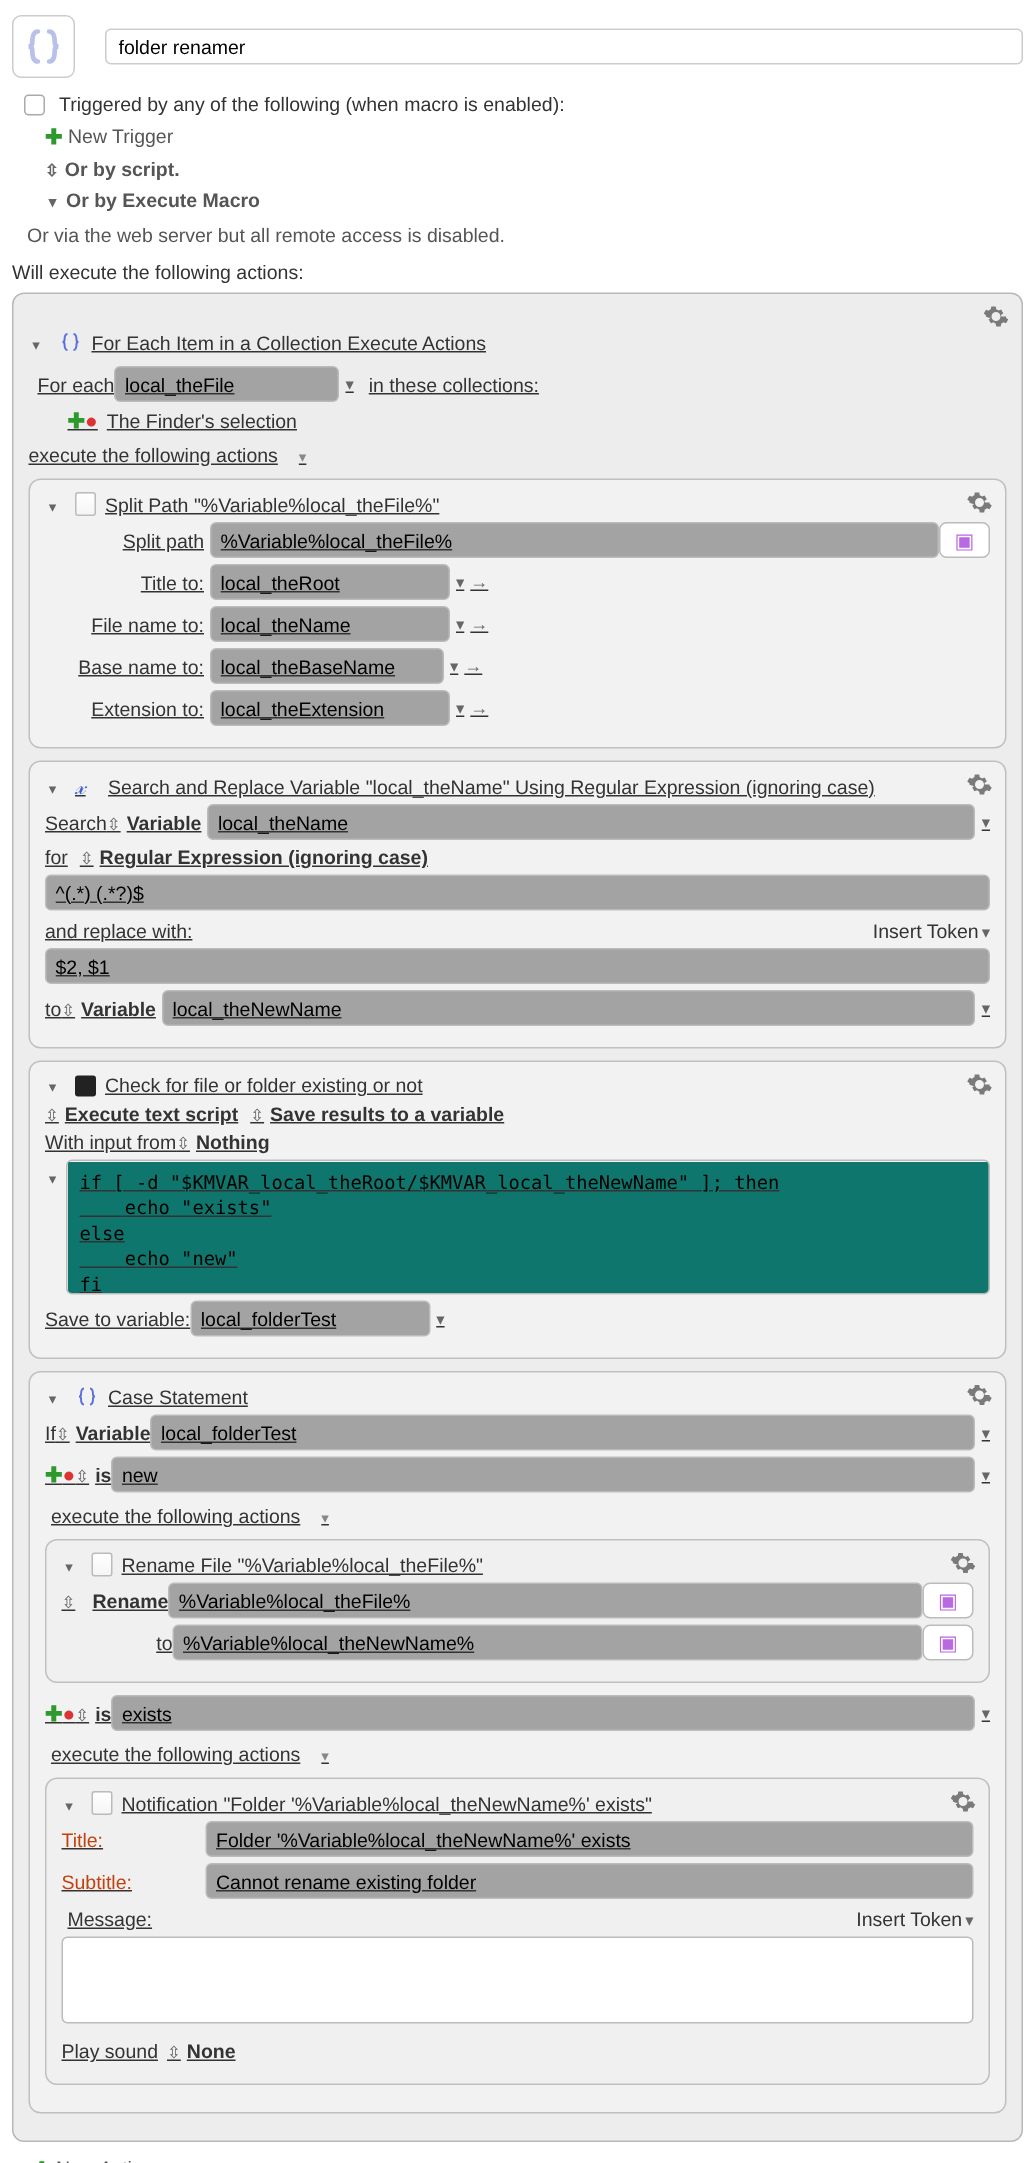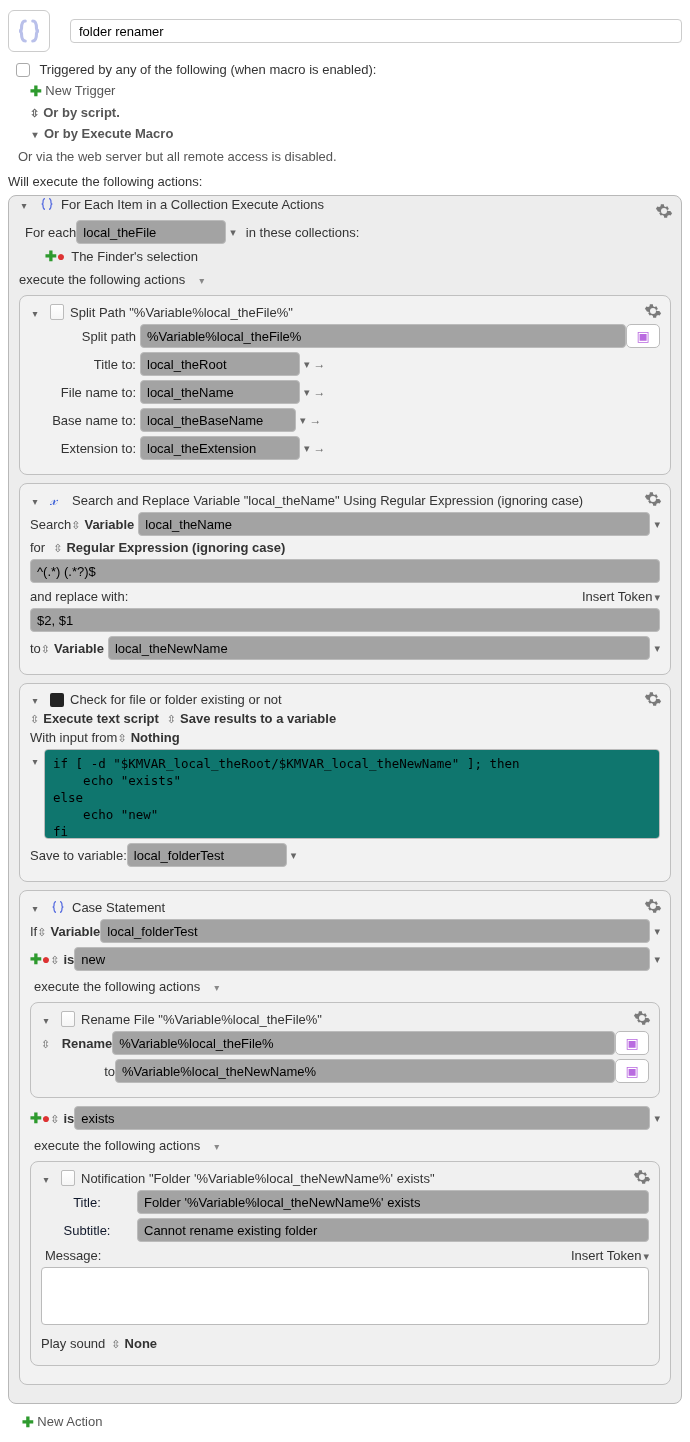--- a/index.html
+++ b/index.html
@@ -26,39 +26,40 @@
   .add-green { color:#2e9a2e; font-weight:bold; font-size:14px; display:inline-block; vertical-align:-1px;}
   .remove-red { color:#d33; font-weight:bold; font-size:14px; display:inline-block; vertical-align:-1px;}
   .sublink { margin-left:22px; margin-top:6px; color:#555; }
   .bold { font-weight:600; }
   .updown::before { content:"⇳"; margin-right:4px; color:#666; font-size:11px;}
   .disclose::before { content:"▾"; margin-right:4px; color:#666; font-size:10px; display:inline-block; width:10px; text-align:center;}
   .section-title { margin:10px 0 6px 0; }
 
   .group {
     border:1px solid #b8b8b8; border-radius:8px; background:#ededed;
-    padding:0 10px 10px 10px; margin:4px 0;
+    padding:24px 10px 10px 10px; margin:4px 0;
     position:relative;
+    text-decoration:underline;
   }
   .group-head { display:flex; align-items:center; gap:6px; font-size:13px; }
   .gear { position:absolute; right:8px; top:6px; width:18px; height:18px; }
   .gear svg { width:18px; height:18px; fill:#7a7a7a; }
   .inner {
     border:1px solid #c0c0c0; border-radius:8px; background:#f2f2f2;
     padding:8px 10px 10px 10px; margin:8px 0;
     position:relative;
   }
   .inner2 {
     border:1px solid #c0c0c0; border-radius:8px; background:#f0f0f0;
     padding:8px 10px 10px 10px; margin:8px 0;
     position:relative;
   }
   .row { display:flex; align-items:center; gap:0; margin:4px 0; }
   .lab { width:110px; text-align:right; padding-right:4px; color:#333; }
-  .lab2 { width:96px; text-align:center; padding-right:4px; color:#0f172a; }
+  .lab2 { width:96px; text-align:left; padding-right:4px; color:#c2410c; }
   input.text, .fake-input {
     border:1px solid #bbb; border-radius:4px; padding:3px 6px; font-size:13px;
     background:#a3a3a3; height:24px;
   }
   input.wide { flex:1; }
   .arrow { color:#666; font-size:12px; margin-left:4px; }
   .dropcaret { color:#666; font-size:11px; margin-left:4px; }
   .folder-btn {
     width:34px; height:24px; border:1px solid #bbb; border-radius:5px; background:#fff;
     display:flex; align-items:center; justify-content:center;

